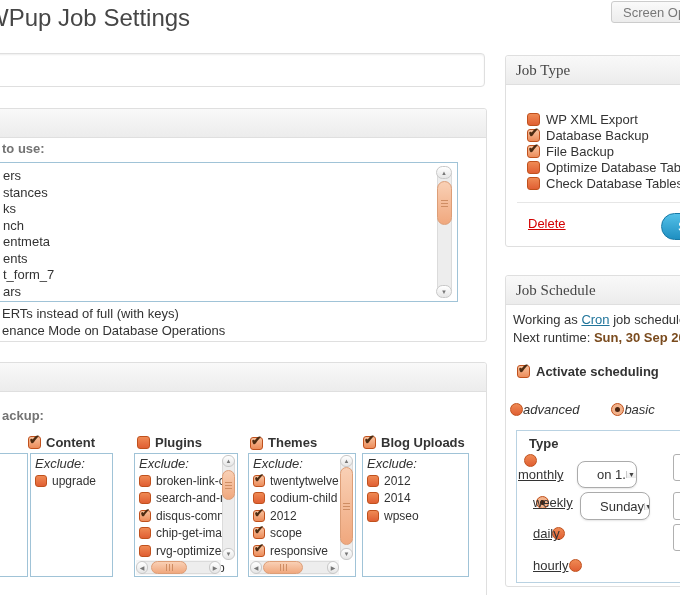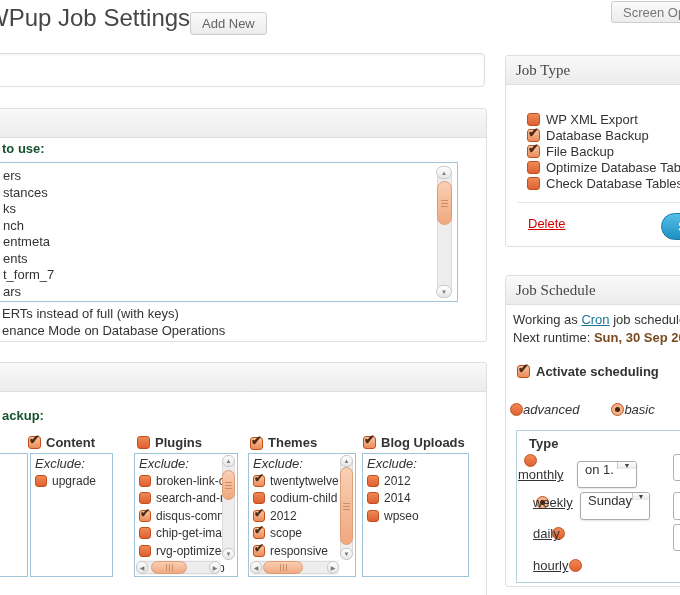--- a/index.html
+++ b/index.html
@@ -55,21 +55,21 @@
   .radio.selected { background:#f2b28b; }
   .radio.selected::after {
     content:""; position:absolute; width:5px; height:5px; border-radius:50%;
     background:#4a2410; left:3px; top:3px;
   }
 
   
   .bluebox-border { border:1px solid #a0c3d7; background:#fff; }
   .tables-listbox { left:-12px; top:162px; width:470px; height:140px; padding:5px 24px 0 14px; overflow:hidden; }
   .trow { line-height:16.5px; font-size:13px; white-space:nowrap; }
-  .bold-frag { font-weight:bold; color:#14532d; white-space:nowrap; }
+  .bold-frag { font-weight:bold; color:#737373; white-space:nowrap; }
   .opt-line { white-space:nowrap;text-align:center; }
 
   
   .strack { position:absolute; background:#ededed; border:1px solid #dbdbdb; border-radius:8px; }
   .sthumb {
     position:absolute; background:linear-gradient(180deg,#f9d0b5,#f0a87e);
     border:1px solid #dd9e77; border-radius:8px; display:flex; align-items:center; justify-content:center;
   }
   .sbtn {
     position:absolute; background:linear-gradient(180deg,#ffffff,#e6e6e6); border:1px solid #c8c8c8;
@@ -119,40 +119,39 @@
   .activate-row { left:517px; top:364px; display:flex; align-items:center; gap:6px; font-weight:bold; white-space:nowrap; }
   .mode-row { left:510px; top:402px; display:flex; align-items:center; white-space:nowrap;font-style:italic; }
   .mode-row .radio { margin:0; }
   .mode-gap { width:32px; }
 
   .sched-box { left:516px; top:430px; width:190px; height:153px; border:1px solid #b9d2e2; background:#fff; }
   .type-heading { left:529px; top:436px; font-weight:bold; }
   .slabel { white-space:nowrap;text-decoration:underline; }
 
   .wselect {
-    position:absolute; display:flex; align-items:flex-start; background:#fff;
-    border:1px solid #ababab; border-radius:3px; box-shadow:0 1px 2px rgba(0,0,0,.10); overflow:hidden;
+    position:absolute; display:flex; align-items:center; background:#fff;
+    border:1px solid #ababab; border-radius:8px; box-shadow:0 1px 2px rgba(0,0,0,.10); overflow:hidden;padding-left:12px;
   }
   .wselect .val { flex:1; display:flex; align-items:center; padding-left:7px; font-size:13px; white-space:nowrap; }
   .wselect .arrow {
     width:19px; border-left:1px solid #c9c9c9; background:linear-gradient(180deg,#fefefe,#e9e9e9);
     display:flex; align-items:center; justify-content:center; font-size:7px; color:#444;
   }
   .select-monthly { left:577px; top:461px; width:60px; height:27px; }
   .select-weekly  { left:580px; top:492px; width:70px; height:28px; }
   .partial-select { left:673px; width:40px; background:#fff; border:1px solid #b0b0b0; border-radius:3px; }
 </style>
 </head>
 <body>
 
 <div id="viewport">
 
   
   <h1 class="abs page-title">WPup Job Settings</h1>
-  <span class="abs btn-gray add-new">Add New</span>
   <span class="abs btn-gray screen-options">Screen Options</span>
 
   
   <input class="abs job-name-input" value="" style="">
 
   
   <div class="abs panel" style="left:-20px; top:108px; width:507px; height:234px;">
     <div class="phead"></div>
   </div>
   <div class="abs bold-frag" style="left:2px; top:141px;">to use:</div>

